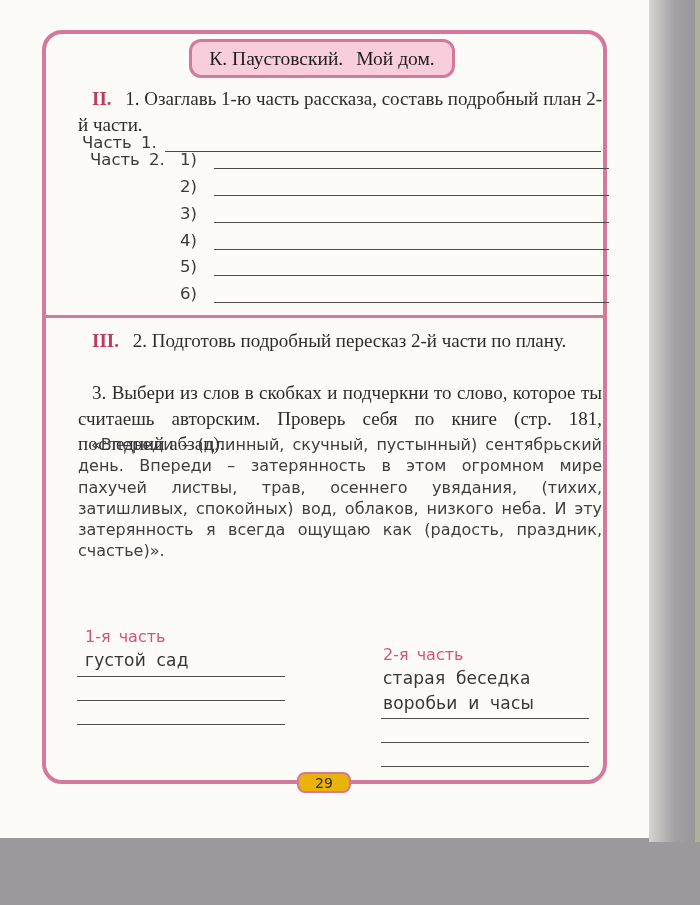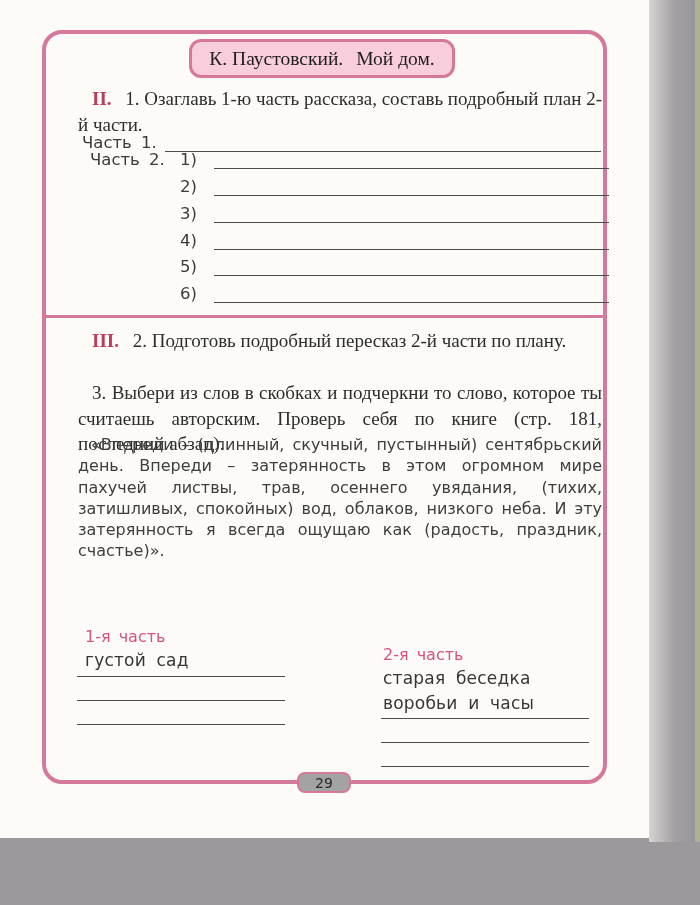--- a/index.html
+++ b/index.html
@@ -75,21 +75,21 @@
   .col2 { left:381px; top:645px; }
   .col1 .coltext { padding-left:8px; }
   .col2 .coltext { padding-left:2px; }
   .col-heading { font-size:16px; color:#d6537d; word-spacing:3px; height:21px; }
   .col-word { font-size:17px; line-height:24.5px; color:#363636; word-spacing:5px; letter-spacing:0.2px; }
   .u { height:24px; border-bottom:1.3px solid #4c4c4c; }
   .u.first { height:4px; }
 
   .page-pill {
     position:absolute; left:297px; top:772px; width:54px; height:21px;
-    background:#a3a3a3; border:2.5px solid #d6789a; border-radius:8px;
+    background:#eab308; border:2.5px solid #d6789a; border-radius:8px;
     display:flex; align-items:center; justify-content:center;
     font-family:"DejaVu Sans", sans-serif; font-size:14px; color:#2b2b2b;
     z-index:3;
   }
 </style>
 </head>
 <body>
 
 <div class="canvas">
   <div class="sheet">

